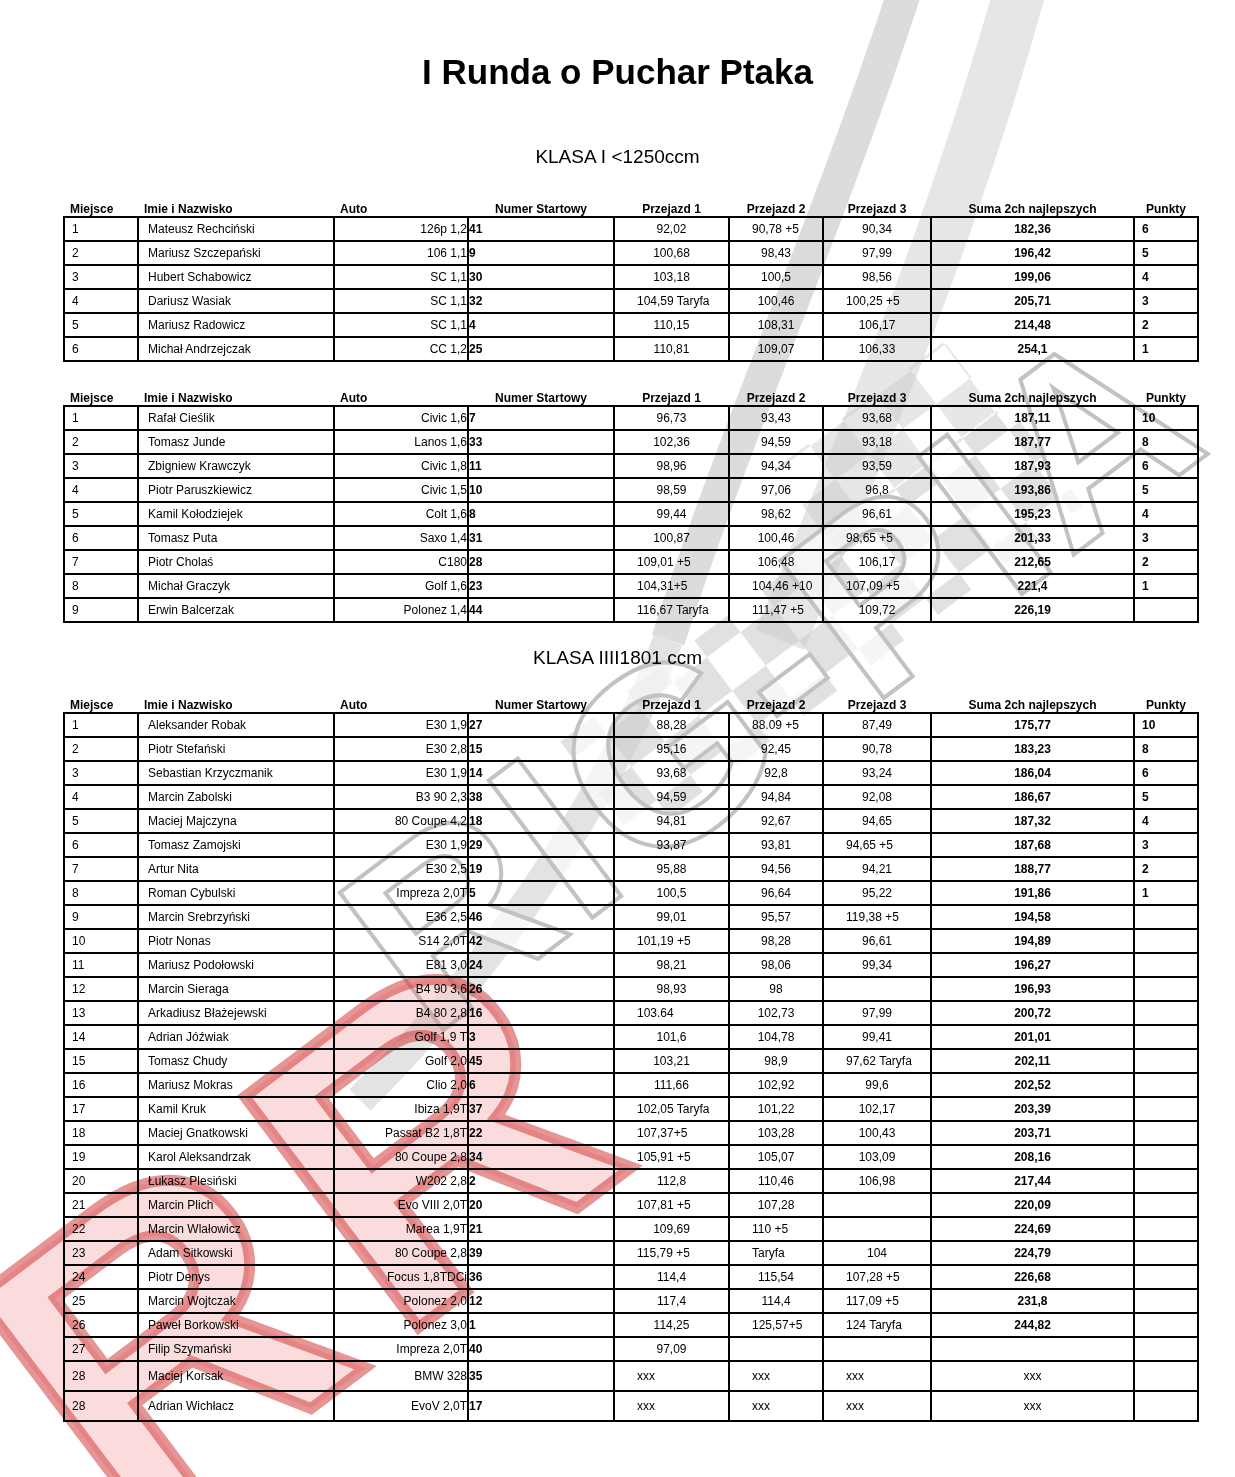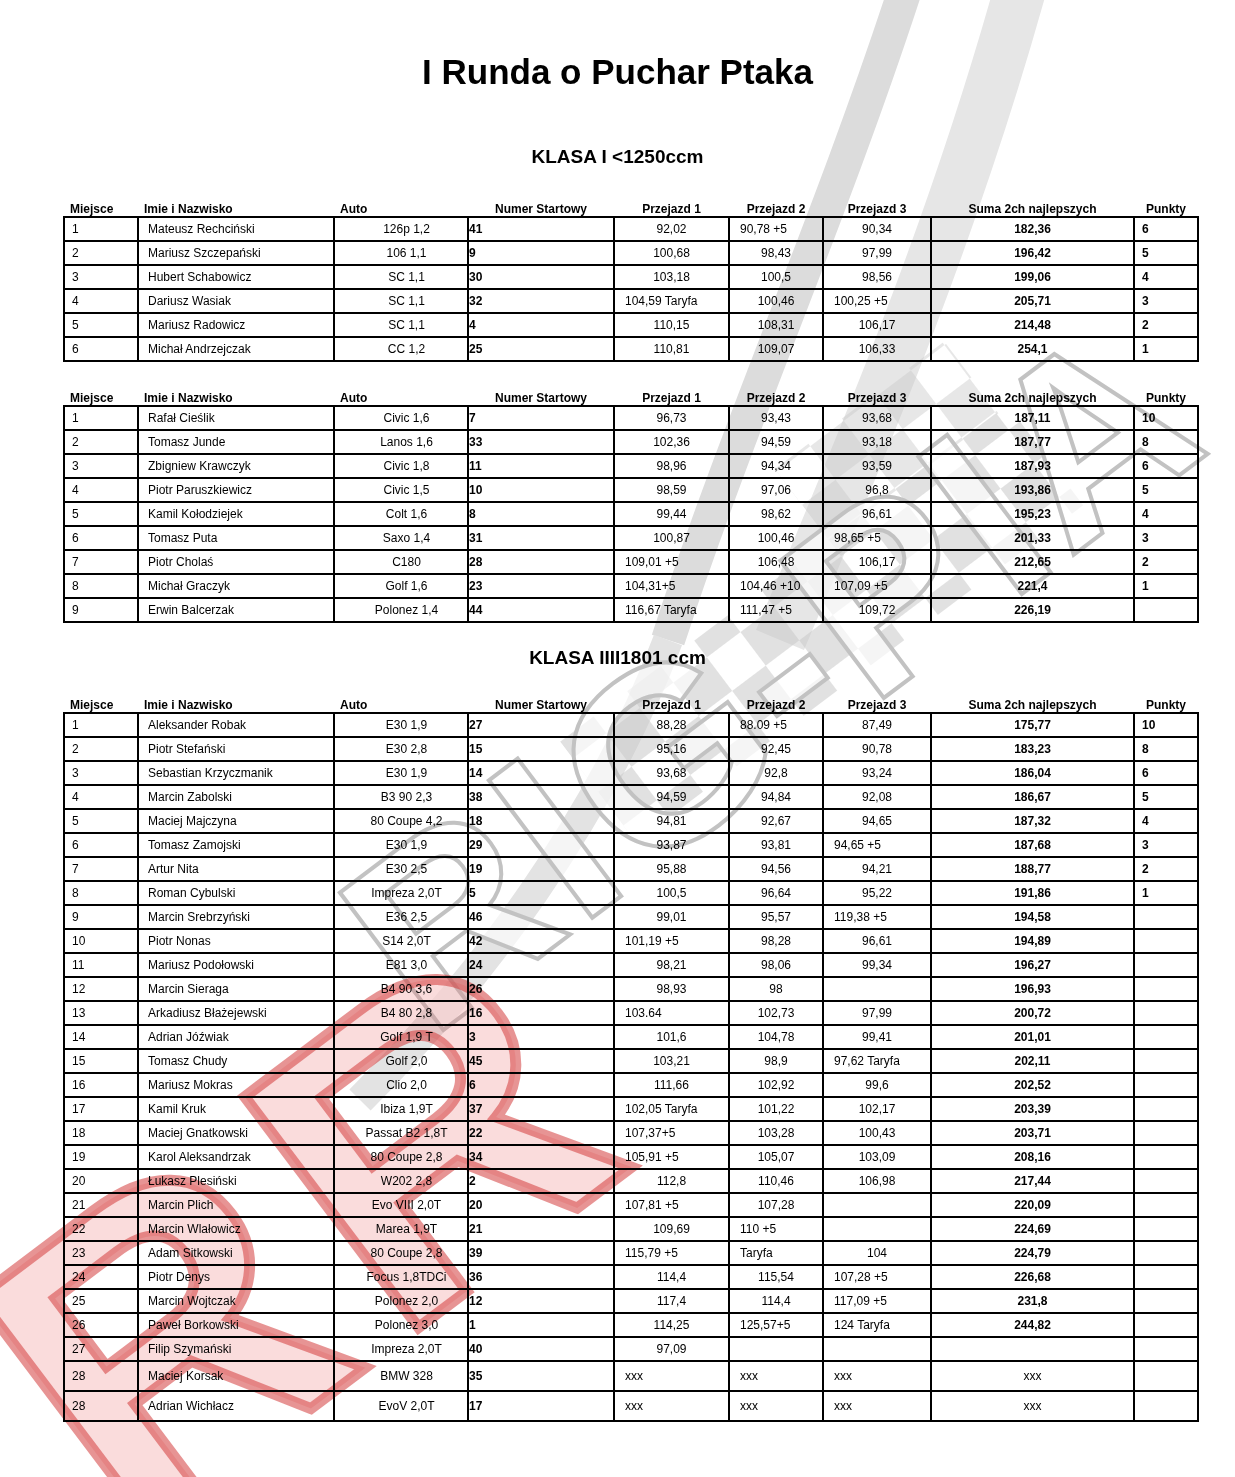--- a/index.html
+++ b/index.html
@@ -4,21 +4,21 @@
 <style>
   html,body { margin:0; padding:0; background:#fff; }
   .page {
     position:relative; width:1235px; height:1477px; overflow:hidden;
     font-family:"Liberation Sans", sans-serif; color:#000; background:#fff;
   }
   .watermark { position:absolute; left:0; top:0; z-index:0; pointer-events:none; }
   .content { position:relative; z-index:1; }
 
   h1.title { text-align:center; font-size:35px; line-height:40px; font-weight:bold; margin:52px 0 0 0; }
-  .klasa { text-align:center; font-size:19px; line-height:22px; font-weight:bold; }
+  .klasa { text-align:center; font-size:19px; line-height:22px; font-weight:normal; }
   .klasa.k1 { margin-top:54px; }
   .klasa.k2 { margin-top:22px; }
   .klasa.k3 { margin-top:24px; }
 
   table.results {
     border-collapse:collapse; table-layout:fixed;
     margin:28px 0 0 63px; width:1134px;
     font-size:12px;
   }
   table.results.t2 { margin-top:23px; }
@@ -39,24 +39,24 @@
   thead th.hc { text-align:center; }
 
   tbody td {
     border:2px solid #000; height:22px; padding:0;
     vertical-align:middle; white-space:nowrap; overflow:hidden;
   }
   tbody tr.tall td { height:28px; }
 
   td.col-miejsce { text-align:left; padding-left:7px; }
   td.col-name    { text-align:left; padding-left:9px; }
-  td.col-auto    { text-align:center; padding-left:11px; }
+  td.col-auto    { text-align:right; padding-left:11px; }
   td.col-numer   { text-align:left; font-weight:bold; }
   td.col-p       { text-align:center; }
-  td.col-p.txt   { text-align:left; padding-left:10px; }
+  td.col-p.txt   { text-align:left; padding-left:22px; }
   td.col-suma    { text-align:center; font-weight:bold;border-radius:9px; }
   td.col-suma.txt{ font-weight:normal; }
   td.col-punkty  { text-align:left; padding-left:7px; font-weight:bold; }
 </style>
 </head>
 <body>
 
 <div class="page">
 
   <svg class="watermark" width="1235" height="1477" viewBox="0 0 1235 1477" aria-hidden="true">

